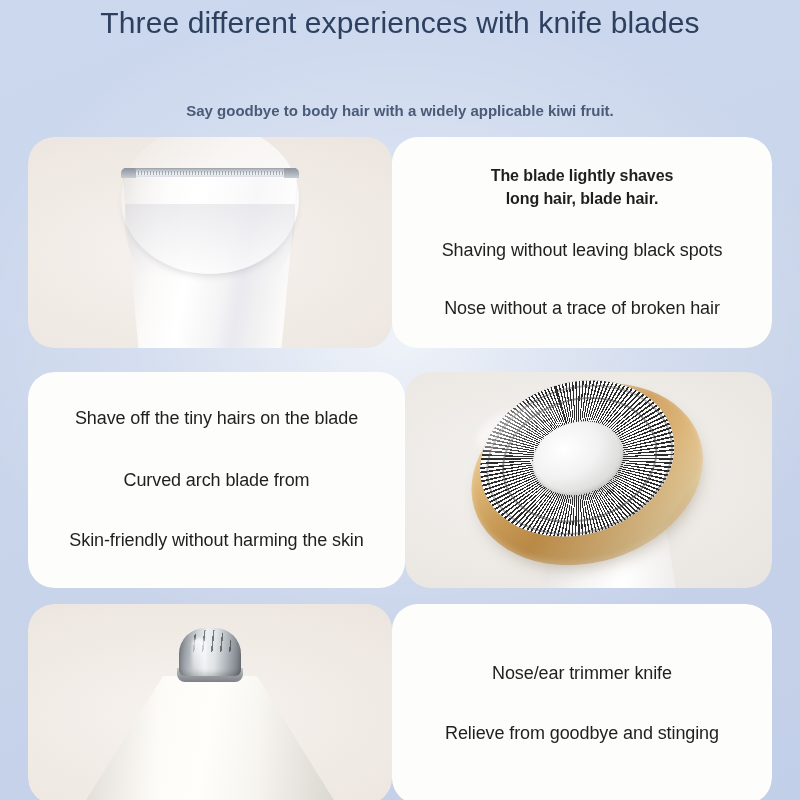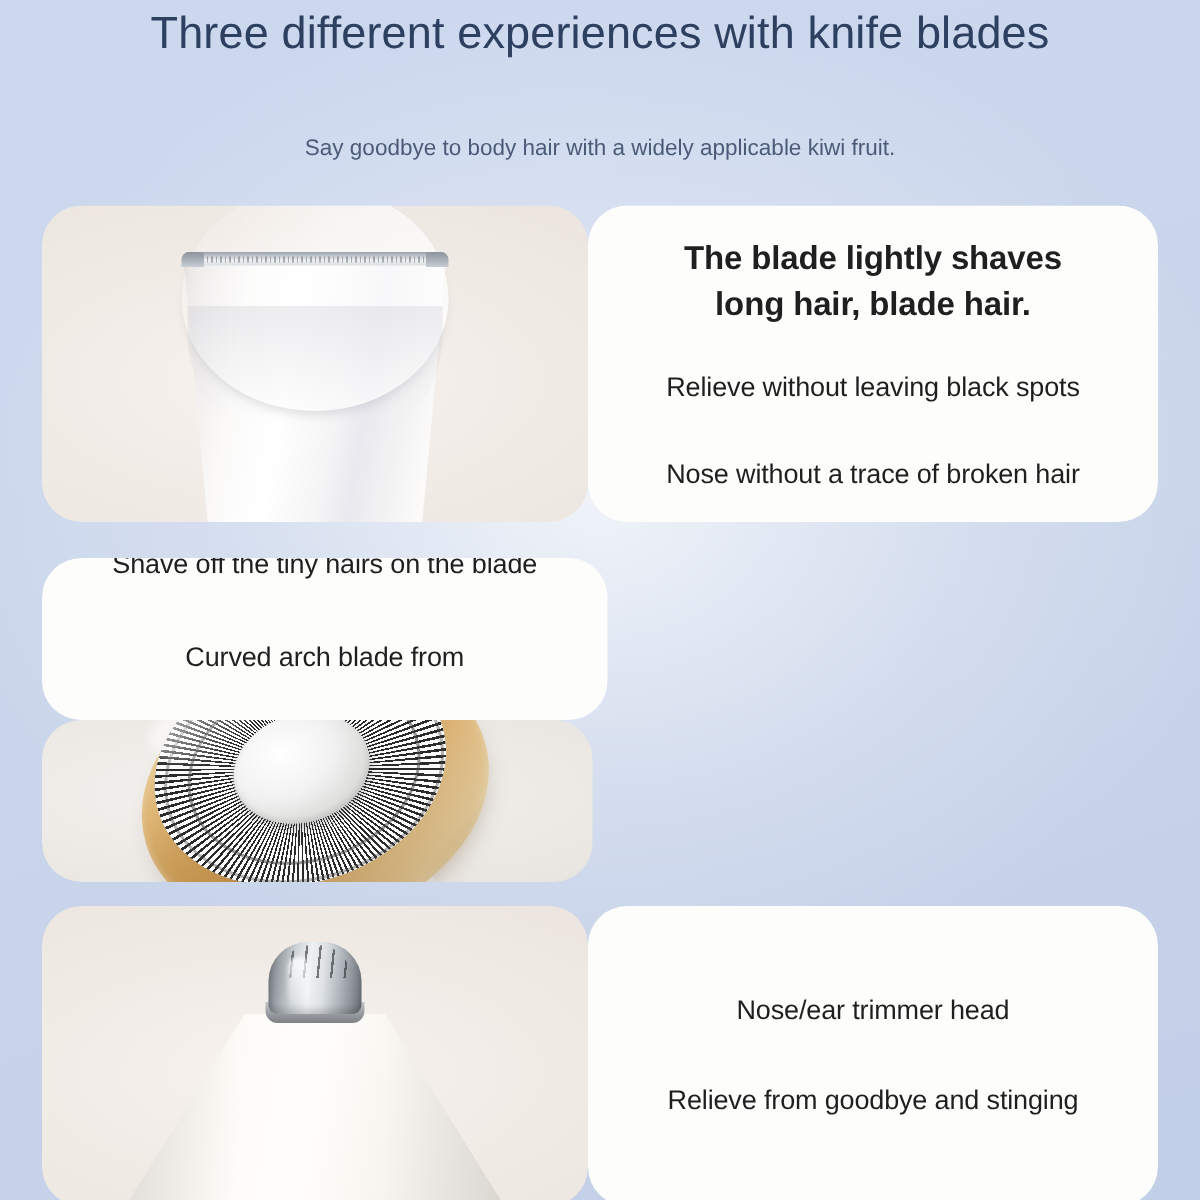--- a/index.html
+++ b/index.html
@@ -36,41 +36,41 @@
     margin: 0;
     padding-top: 4px;
     font-size: 30px;
     font-weight: 400;
     letter-spacing: 0.1px;
     color: #2e4060;
     line-height: 1.28;
     white-space: nowrap;
   }
   .subtitle {
-    margin: 4px;
+    margin: 16px;
     padding-top: 43px;
     font-size: 15px;
-    font-weight: 400;
+    font-weight: 700;
     color: #4b5b77;
     line-height: 1.3;
     white-space: nowrap;
   }
 
   
   .card {
     position: absolute;
     display: flex;
     border-radius: 26px;
     overflow: hidden;
   }
   .card-1 {
     left: 28px;  top: 137px;  width: 744px; height: 211px;
   }
   .card-2 {
-    left: 28px;  top: 372px;  width: 744px; height: 216px; flex-direction: column;
+    left: 28px;  top: 372px;  width: 744px; height: 216px;
   }
   .card-3 {
     left: 28px;  top: 604px;  width: 744px; height: 200px;
   }
 
   .panel {
     position: relative;
     height: 100%;
     overflow: hidden;
   }
@@ -100,21 +100,21 @@
   .text-lines {
     width: 100%;
     text-align: center;
   }
   .line {
     color: #1f1f1f;
     line-height: 1.32;
     white-space: nowrap;
   }
   .line-head {
-    font-size: 22px;
+    font-size: 16px;
     font-weight: 600;
     letter-spacing: -0.1px;
   }
   .line-body {
     font-size: 18px;
     font-weight: 400;
     letter-spacing: -0.1px;
   }
 
   
@@ -368,32 +368,33 @@
         <div class="trim-teeth"></div>
         <div class="trim-cap l"></div>
         <div class="trim-cap r"></div>
       </div>
     </div>
 
     <div class="panel text c1-panel-text">
       <div class="text-lines">
         <div class="line line-head c1-head">The blade lightly shaves</div>
         <div class="line line-head c1-head2">long hair, blade hair.</div>
-        <div class="line line-body c1-b1">Relieve without leaving black spots</div>
+        <div class="line line-body c1-b1">Shaving without leaving black spots</div>
         <div class="line line-body">Nose without a trace of broken hair</div>
       </div>
     </div>
   </div>
 
   <div class="card card-2">
 
     <div class="panel text c2-panel-text">
       <div class="text-lines">
         <div class="line line-body c2-l1">Shave off the tiny hairs on the blade</div>
         <div class="line line-body c2-l2">Curved arch blade from</div>
+        <div class="line line-body">Skin-friendly without harming the skin</div>
       </div>
     </div>
 
     <div class="panel photo photo-cool c2-panel-photo">
       <div class="foil-wrap">
         <div class="foil-stem"></div>
         <div class="foil-outer"></div>
         <div class="foil-rim-shade"></div>
         <div class="foil-inner">
           <div class="foil-slots"></div>
@@ -414,19 +415,19 @@
         <div class="nose-cone-shade"></div>
         <div class="nose-collar"></div>
         <div class="nose-tip"></div>
         <div class="nose-slits"></div>
         <div class="nose-tip-gloss"></div>
       </div>
     </div>
 
     <div class="panel text c3-panel-text">
       <div class="text-lines">
-        <div class="line line-body c3-l1">Nose/ear trimmer head</div>
+        <div class="line line-body c3-l1">Nose/ear trimmer knife</div>
         <div class="line line-body">Relieve from goodbye and stinging</div>
       </div>
     </div>
   </div>
 
 </div>
 
 </body></html>

